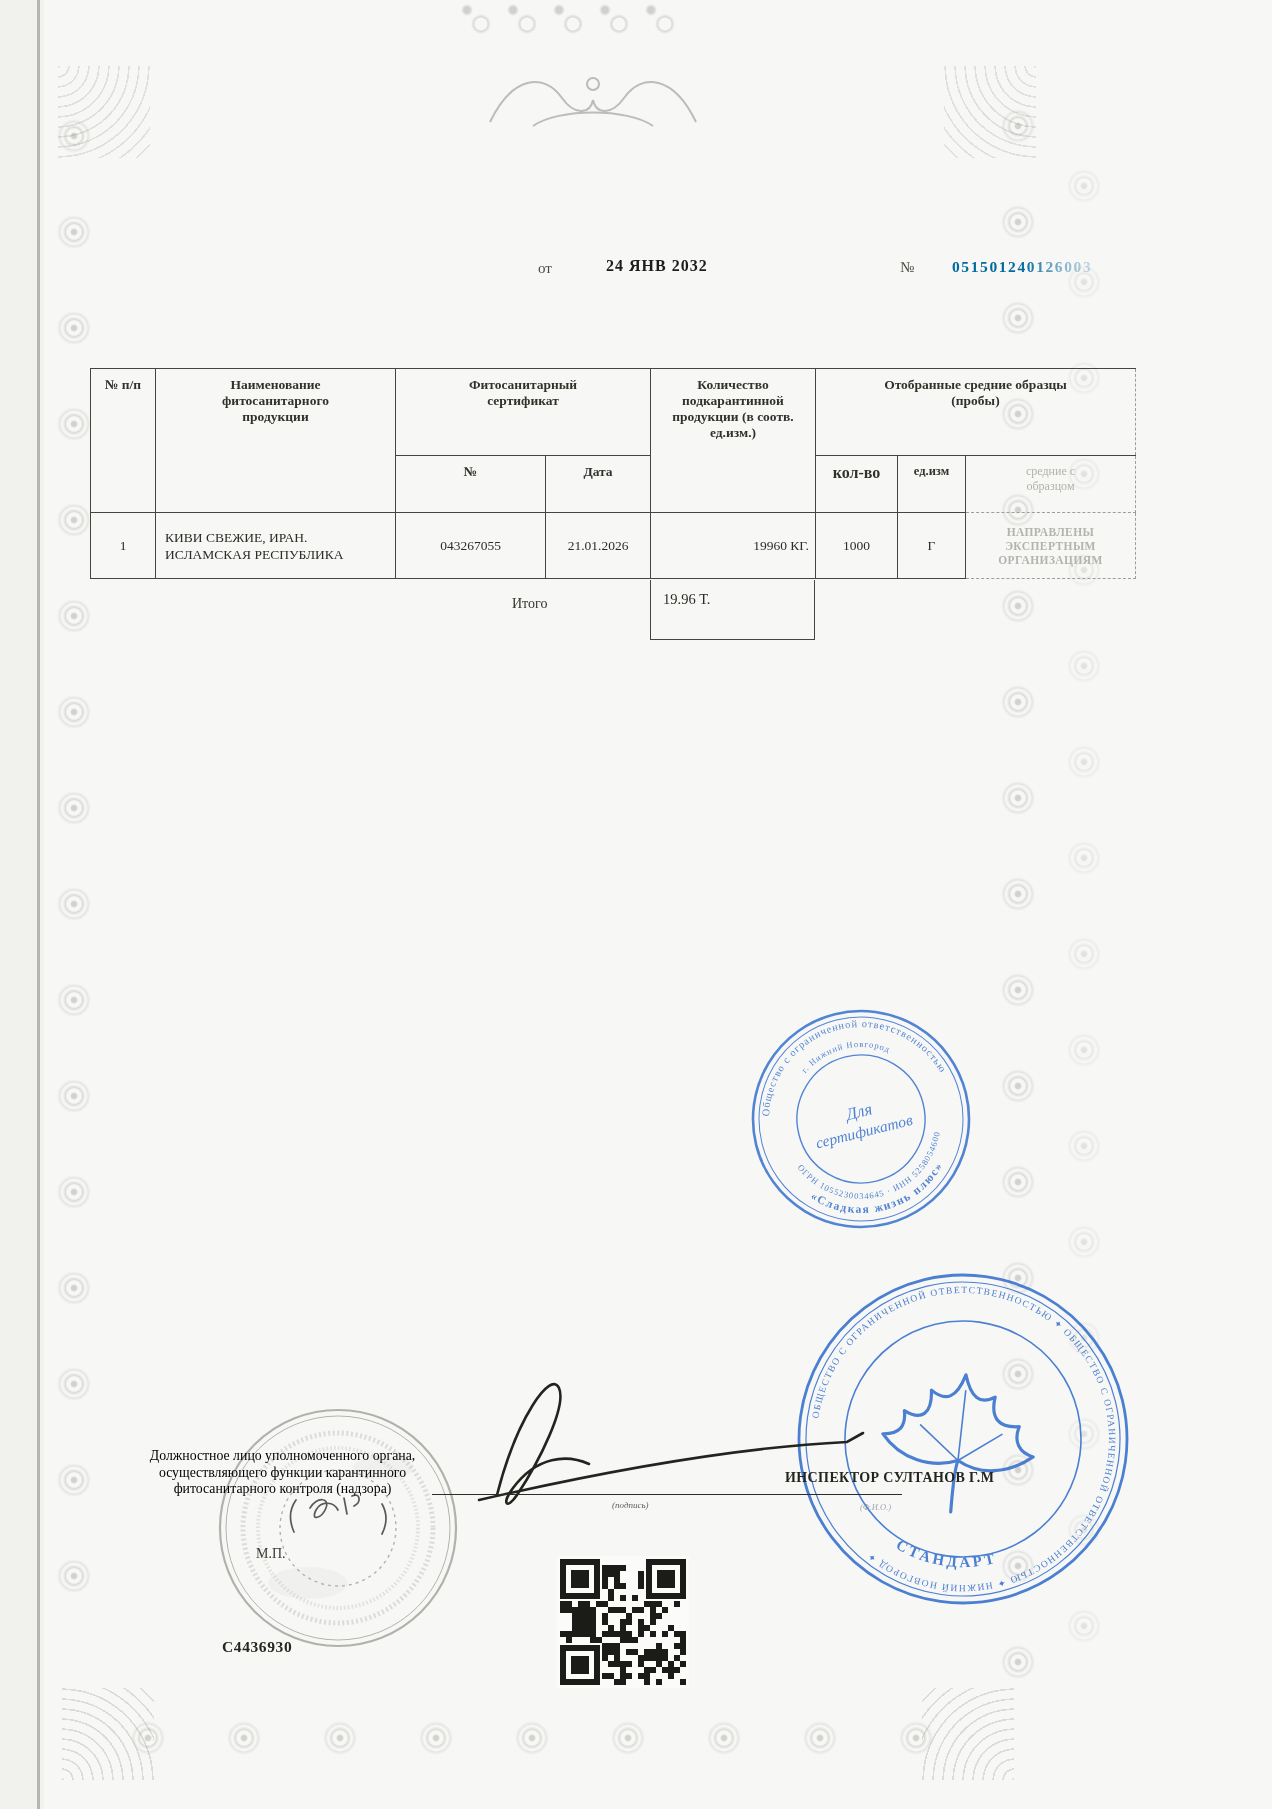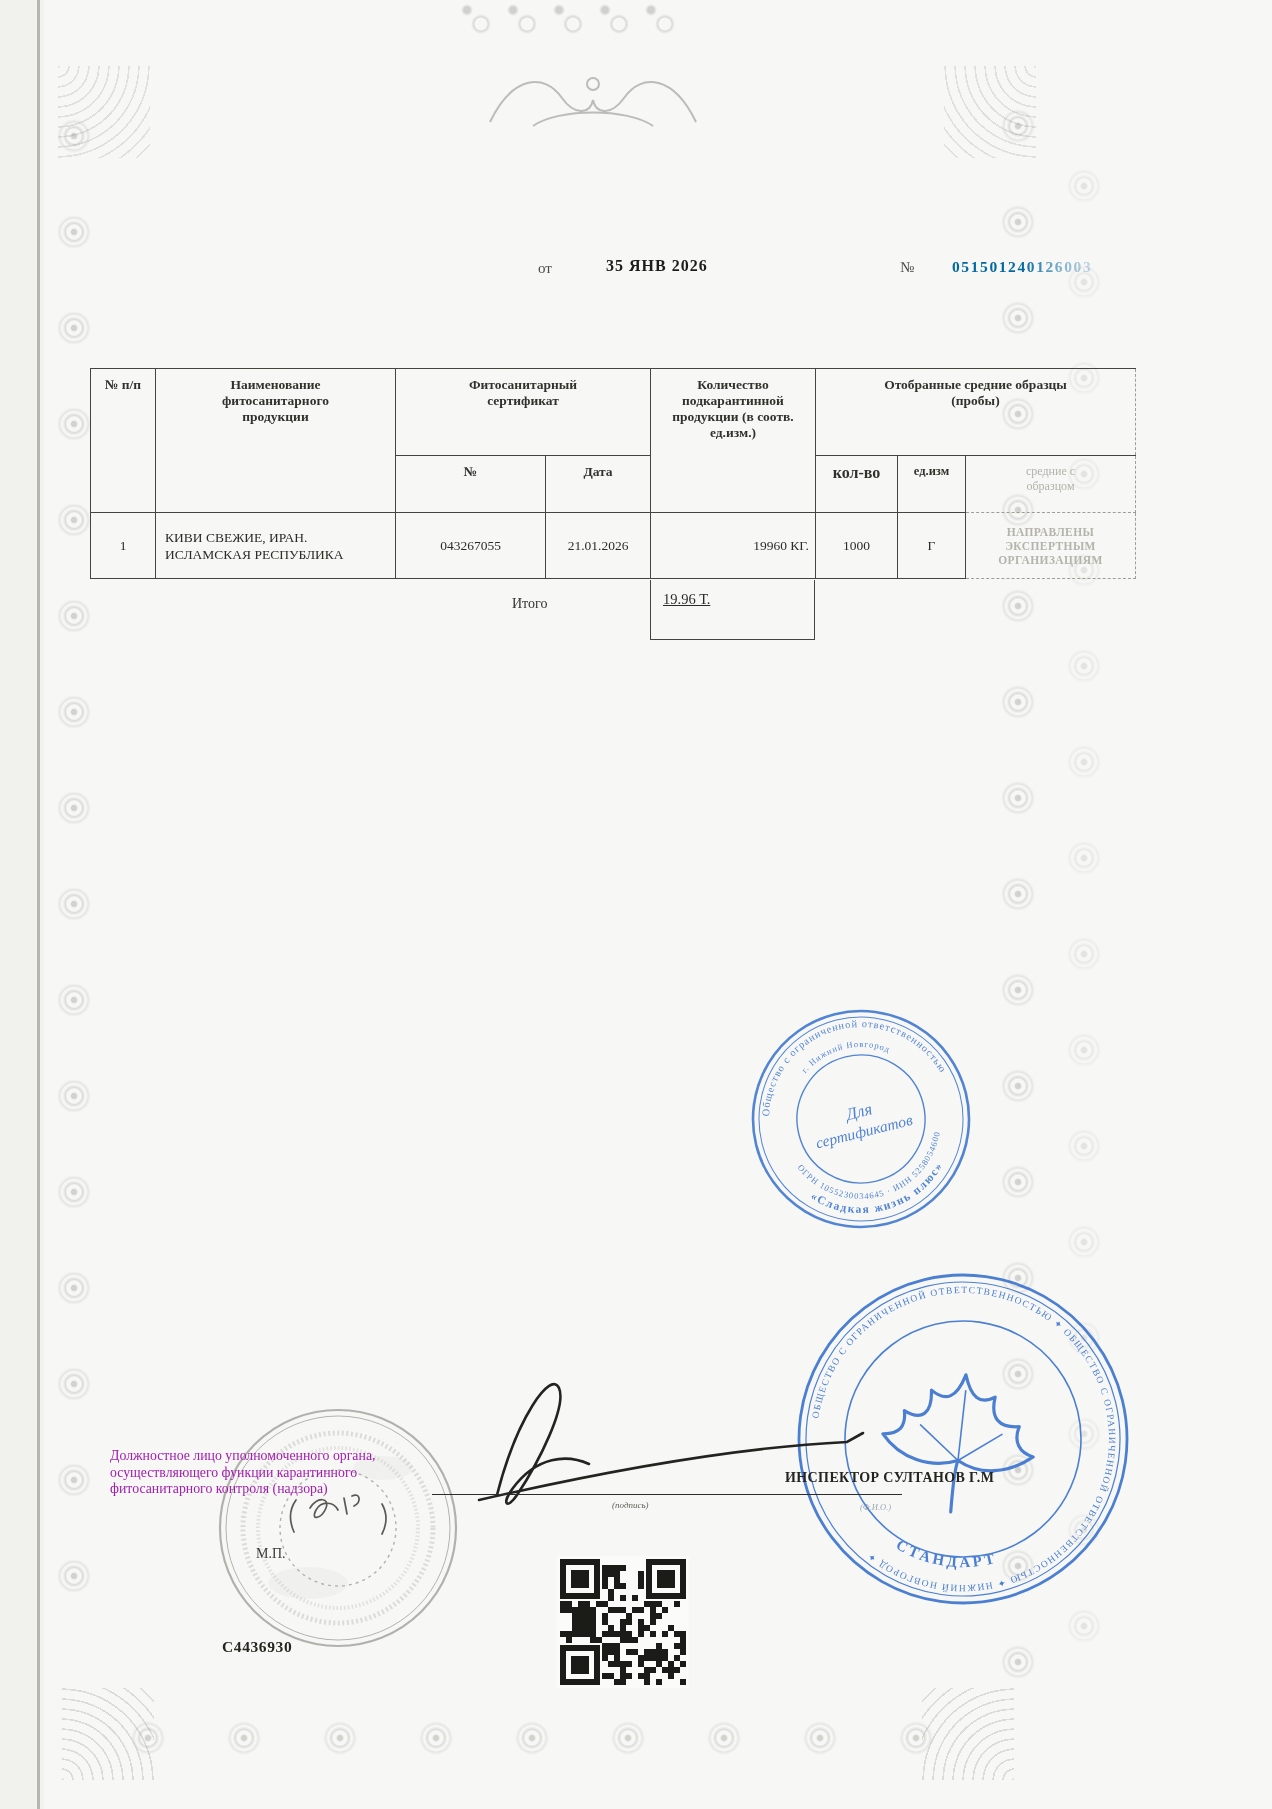--- a/index.html
+++ b/index.html
@@ -51,25 +51,25 @@
   .hdr-narrow{display:inline-block;max-width:172px;}
   .hdr-qty{display:inline-block;max-width:140px;}
   .faint-cell{border:1.3px dashed #9e9e96 !important;color:#b2b2aa !important;}
   .edge-faint{border-right:1.3px dashed #9e9e96 !important;}
   td.c{text-align:center;}
   td.r{text-align:right;padding-right:9px;}
   .prod{padding-left:9px !important;padding-right:42px !important;font-size:13.5px;line-height:17px;}
   .action-txt{font-size:11.5px;line-height:14px;letter-spacing:.4px;font-weight:bold;color:#b4b4ac;text-align:center;}
   .total-box{left:650px;top:580px;width:165px;height:60px;border-left:1.6px solid #45453f;
     border-right:1.6px solid #45453f;border-bottom:1.6px solid #45453f;box-sizing:border-box;
-    font-size:14.5px;color:#2c2c27;padding:11px 0 0 12px;text-decoration:underline;}
+    font-size:14.5px;color:#2c2c27;padding:11px 0 0 12px;}
   .total-label{left:512px;top:596px;font-size:14px;color:#33332e;}
 
   
-  .official{left:110px;top:1448px;width:345px;text-align:left;font-size:13.8px;line-height:16.6px;color:#a21caf;}
+  .official{left:110px;top:1448px;width:345px;text-align:center;font-size:13.8px;line-height:16.6px;color:#000000;}
   .mp{left:256px;top:1546px;font-size:14px;color:#3a3a35;}
   .sig-line{left:432px;top:1494px;width:470px;border-bottom:1.7px solid #2d2d29;}
   .sig-caption{left:612px;top:1500px;font-size:9px;font-style:italic;color:#5d5d57;}
   .inspector{left:785px;top:1470px;width:250px;font-weight:bold;font-size:14px;letter-spacing:.4px;color:#23231f;}
   .fio-caption{left:860px;top:1502px;font-size:8.5px;font-style:italic;color:#7d8ba3;opacity:.75;filter:blur(.5px);}
   .doc-code{left:222px;top:1638px;font-weight:bold;font-size:15.5px;letter-spacing:.6px;color:#26261f;}
 
   
   .qr{left:557px;top:1556px;width:132px;height:132px;background:#fbfbfa;}
   .qr i{position:absolute;width:6px;height:6px;background:#1b1b18;}
@@ -99,21 +99,21 @@
   <svg class="abs" style="left:478px;top:60px;" width="230" height="84" viewBox="0 0 230 84">
     <g fill="none" stroke="rgba(115,115,110,.45)" stroke-width="2">
       <path d="M12,62 C34,16 66,12 84,38 C96,55 112,55 115,40 C118,55 134,55 146,38 C164,12 196,16 218,62"></path>
       <path d="M55,66 C80,48 150,48 175,66"></path>
       <circle cx="115" cy="24" r="6"></circle>
     </g>
   </svg>
 
 
   <span class="abs meta-label" style="left:538px;top:260px;">от</span>
-  <span class="abs date-stamp" style="left:606px;top:257px;">35 ЯНВ 2026</span>
+  <span class="abs date-stamp" style="left:606px;top:257px;">24 ЯНВ 2032</span>
   <span class="abs meta-label" style="left:900px;top:259px;">№</span>
   <span class="abs act-number" style="left:952px;top:258px;">051501240126003</span>
 
   <table class="doc abs" style="left:90px;top:368px;">
     <colgroup>
       <col style="width:65px">
         <col style="width:240px">
         <col style="width:150px">
         <col style="width:105px">
       <col style="width:165px">

